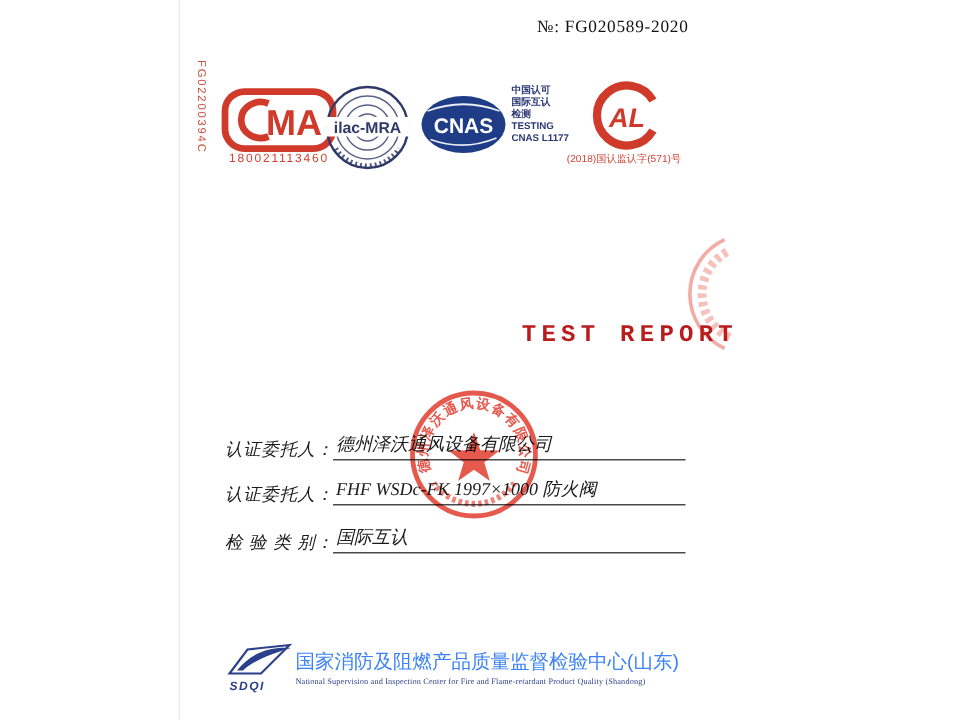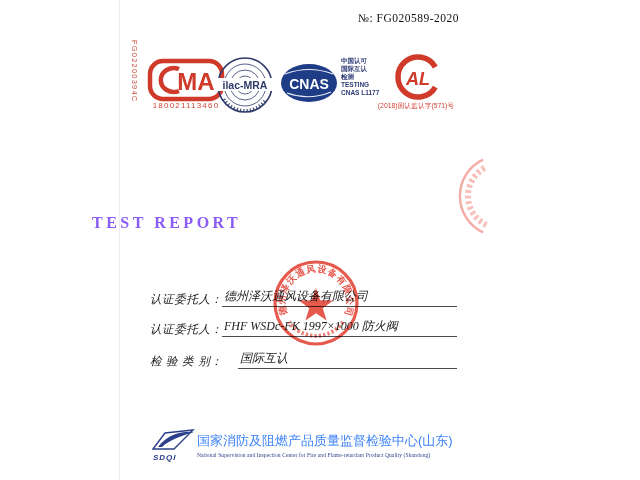--- a/index.html
+++ b/index.html
@@ -20,29 +20,29 @@
   
   .cnas-lines{left:341px;top:57px;width:42px;color:#2c3a74;
               font-family:"Liberation Sans",sans-serif;font-weight:bold;
               font-size:6.5px;line-height:8px;}
   .cal-caption{left:374px;top:101px;width:84px;text-align:center;font-size:6.8px;
                color:#cf4434;font-family:"Liberation Sans",sans-serif;}
   
   .title-cn{left:92px;top:174px;width:400px;text-align:center;color:#28337c;
             font-family:"Liberation Sans","DejaVu Sans",sans-serif;font-weight:900;
             font-size:29px;letter-spacing:17px;text-indent:17px;}
-  .title-en{left:92px;top:214px;width:400px;text-align:left;color:#8b5cf6;
-            font-weight:bold;font-size:16px;letter-spacing:3.5px;}
+  .title-en{left:92px;top:214px;width:400px;text-align:right;color:#b91c1c;
+            font-weight:bold;font-size:16px;letter-spacing:3.5px;font-family:Liberation Mono, monospace;}
   
   .frow{left:150px;width:307px;height:16px;display:flex;align-items:flex-end;font-size:12px;font-style:italic;}
   .frow .lbl{width:72px;flex:0 0 72px;text-align:justify;text-align-last:justify;
              font-size:11.5px;color:#1a1a1a;}
   .frow .val{flex:1;border-bottom:1px solid #4a4a4a;padding:0 0 1px 2px;white-space:nowrap;
              color:#1a1a1a;}
-  .r1{top:291px;} .r2{top:321px;} .r3{top:353px;gap:16px;}
+  .r1{top:291px;} .r2{top:321px;} .r3{top:353px;}
   
   .stamp{left:265px;top:252px;width:104px;height:104px;mix-blend-mode:multiply;opacity:.85;}
   .stamp-partial{left:445px;top:150px;width:62px;height:95px;opacity:.85;}
   
   .f-logo{left:150px;top:428px;width:46px;height:36px;}
   .f-cn{left:197px;top:432px;font-size:13px;font-weight:normal;color:#3b82f6;
         font-family:"Liberation Sans","DejaVu Sans",sans-serif;letter-spacing:0;}
   .f-en{left:197px;top:452px;font-size:5.5px;color:#2b3f8a;letter-spacing:.1px;
         font-family:"Liberation Serif",serif;}
 </style>

